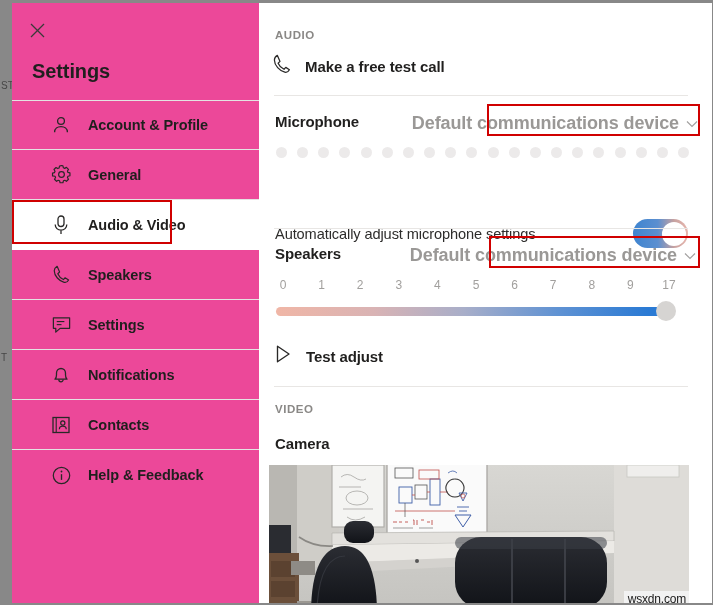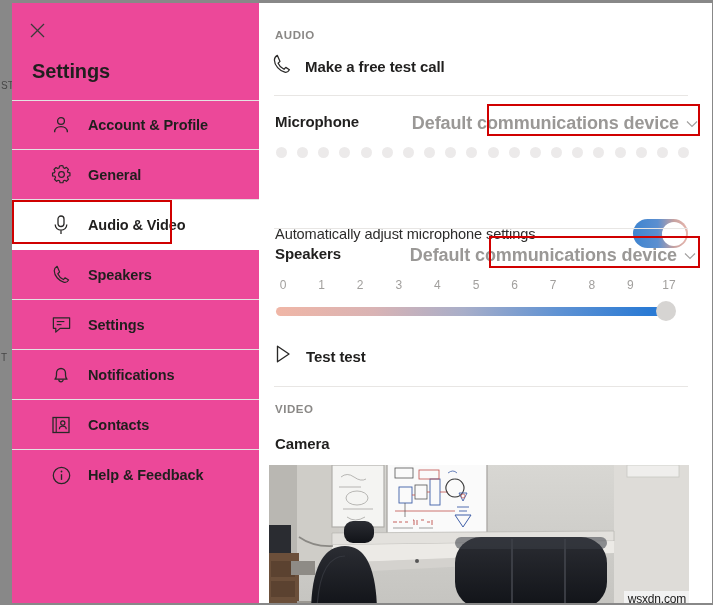--- a/index.html
+++ b/index.html
@@ -533,21 +533,21 @@
         <span class="track"></span>
         <span class="thumb"></span>
       </div>
 
       <div class="test-audio-row">
         <span>
           <svg width="22" height="22" viewBox="0 0 22 22">
             <path d="M5.5 3.2L17 11 5.5 18.8z" fill="none" stroke="#292827" stroke-width="1.35" stroke-linejoin="round"></path>
           </svg>
         </span>
-        <span class="test-audio-label">Test test</span>
+        <span class="test-audio-label">Test adjust</span>
       </div>
 
       <div class="divider" style="top:383px;"></div>
 
       <div class="section-head" style="top:400px;">VIDEO</div>
 
       <div class="row-label" style="top:432px;">Camera</div>
 
       <div class="preview">
         <svg width="420" height="143" viewBox="0 0 420 143">

